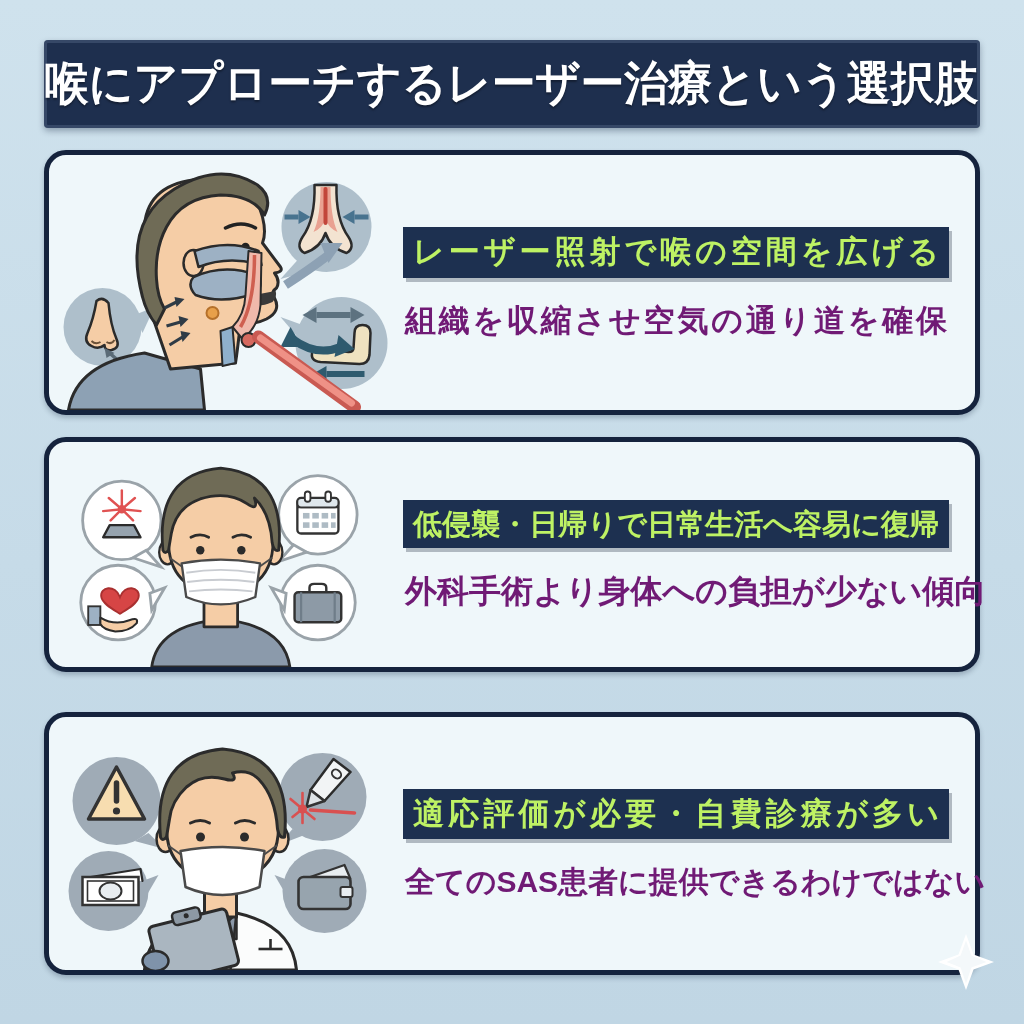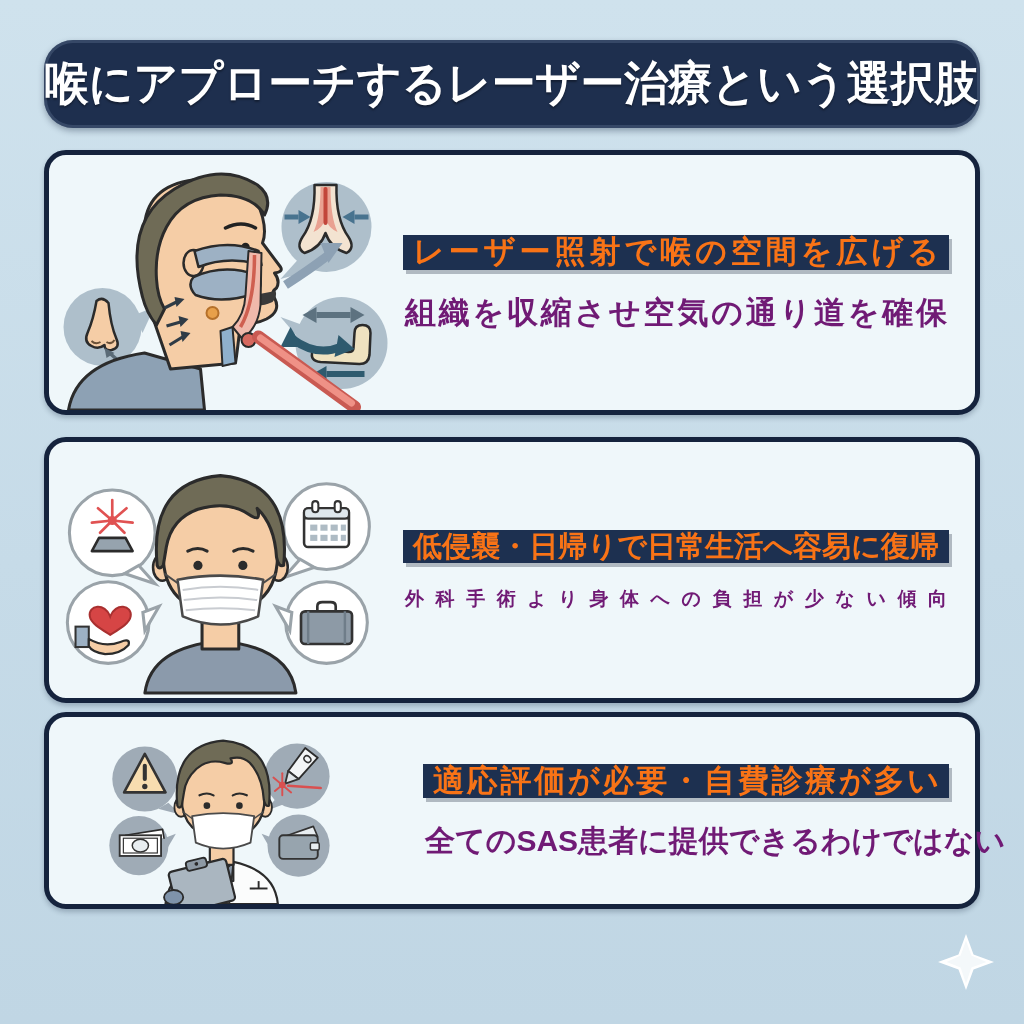--- a/index.html
+++ b/index.html
@@ -7,46 +7,46 @@
     width:1024px;height:1024px;
     font-family:"Liberation Sans","DejaVu Sans",sans-serif;
     -webkit-font-smoothing:antialiased;
   }
   .page{
     position:relative;width:1024px;height:1024px;overflow:hidden;
     background:linear-gradient(180deg,#cfe2ed 0%,#c6dbe8 55%,#c0d6e4 100%);
   }
   .title-banner{
     position:absolute;left:44px;top:40px;width:936px;height:88px;
-    background:#1e2f4e;border-radius:29px;
+    background:#1e2f4e;border-radius:4px;
     box-shadow:inset 0 0 0 3px rgba(120,140,170,.28), 0 3px 6px rgba(20,35,61,.35);
     display:flex;align-items:center;justify-content:center;
   }
   .title-banner h1{
     margin:0;color:#ffffff;font-size:43px;font-weight:bold;
     white-space:nowrap;letter-spacing:0px;transform:scale(1.02,1.08);
     text-shadow:0 2px 2px rgba(0,0,0,.35);
   }
   .card{
     position:absolute;left:44px;width:936px;box-sizing:border-box;
     background:#eff7fa;border:5px solid #15233d;border-radius:22px;
     display:flex;box-shadow:0 3px 5px rgba(20,35,61,.25);
   }
   .card-1{top:150px;height:265px;}
-  .card-2{top:437px;height:266px;}
-  .card-3{top:712px;height:197px;gap:20px;}
+  .card-2{top:437px;height:235px;}
+  .card-3{top:712px;height:263px;}
   .illus{flex:none;width:352px;position:relative;overflow:hidden;border-radius:18px 0 0 18px;}
   .illus svg{position:absolute;left:0;top:0;width:100%;height:100%;}
   .text-col{
     flex:1;display:flex;flex-direction:column;justify-content:center;
     gap:26px;padding:0 26px 0 2px;min-width:0;
   }
   .headline{
-    background:#1d3050;color:#f97316;font-weight:bold;font-size:31px;line-height:1.05;
-    padding:1px 10px;text-align:justify;text-align-last:justify;
+    background:#1d3050;color:#bef264;font-weight:bold;font-size:31px;line-height:1.05;
+    padding:9px 10px;text-align:justify;text-align-last:justify;
     box-shadow:3px 4px 0 rgba(15,25,45,.28);white-space:nowrap;
     transform-origin:left center;
   }
   .description{
     color:#701a75;font-weight:bold;font-size:31px;line-height:1.1;
     text-align:justify;text-align-last:justify;padding:0 2px;white-space:nowrap;
   }
   .sparkle{position:absolute;left:938px;top:934px;width:56px;height:56px;z-index:5;}
   .stroke{stroke:#2b2b2b;stroke-linejoin:round;stroke-linecap:round;}
 </style>
@@ -212,21 +212,21 @@
           <line x1="209" y1="134" x2="223" y2="124" stroke="#4a4a4a" stroke-width="2"></line>
           <path d="M126,130 Q168,122 210,130 L205,166 Q168,182 131,166 Z" fill="#ffffff" stroke="#4a4a4a" stroke-width="2.5" stroke-linejoin="round"></path>
           <path d="M131,140 Q168,134 205,140" fill="none" stroke="#c9ccd1" stroke-width="2"></path>
           <path d="M132,150 Q168,145 204,150" fill="none" stroke="#c9ccd1" stroke-width="2"></path>
           <path d="M134,160 Q168,156 202,160" fill="none" stroke="#c9ccd1" stroke-width="2"></path>
         </g>
       </svg>
     </div>
     <div class="text-col">
       <div class="headline" style="font-size: 29.0499px;">低侵襲・日帰りで日常生活へ容易に復帰</div>
-      <div class="description" style="font-size: 19px;">外科手術より身体への負担が少ない傾向</div>
+      <div class="description" style="font-size: 32px;">外科手術より身体への負担が少ない傾向</div>
     </div>
   </section>
 
   <section class="card card-3">
     <div class="illus">
       <svg viewBox="0 0 345 253" preserveAspectRatio="xMidYMid meet">
 
         <g>
           <circle cx="64" cy="84" r="44" fill="#9fabb6"></circle>
           <polygon points="96,116 112,132 82,124" fill="#9fabb6"></polygon>

